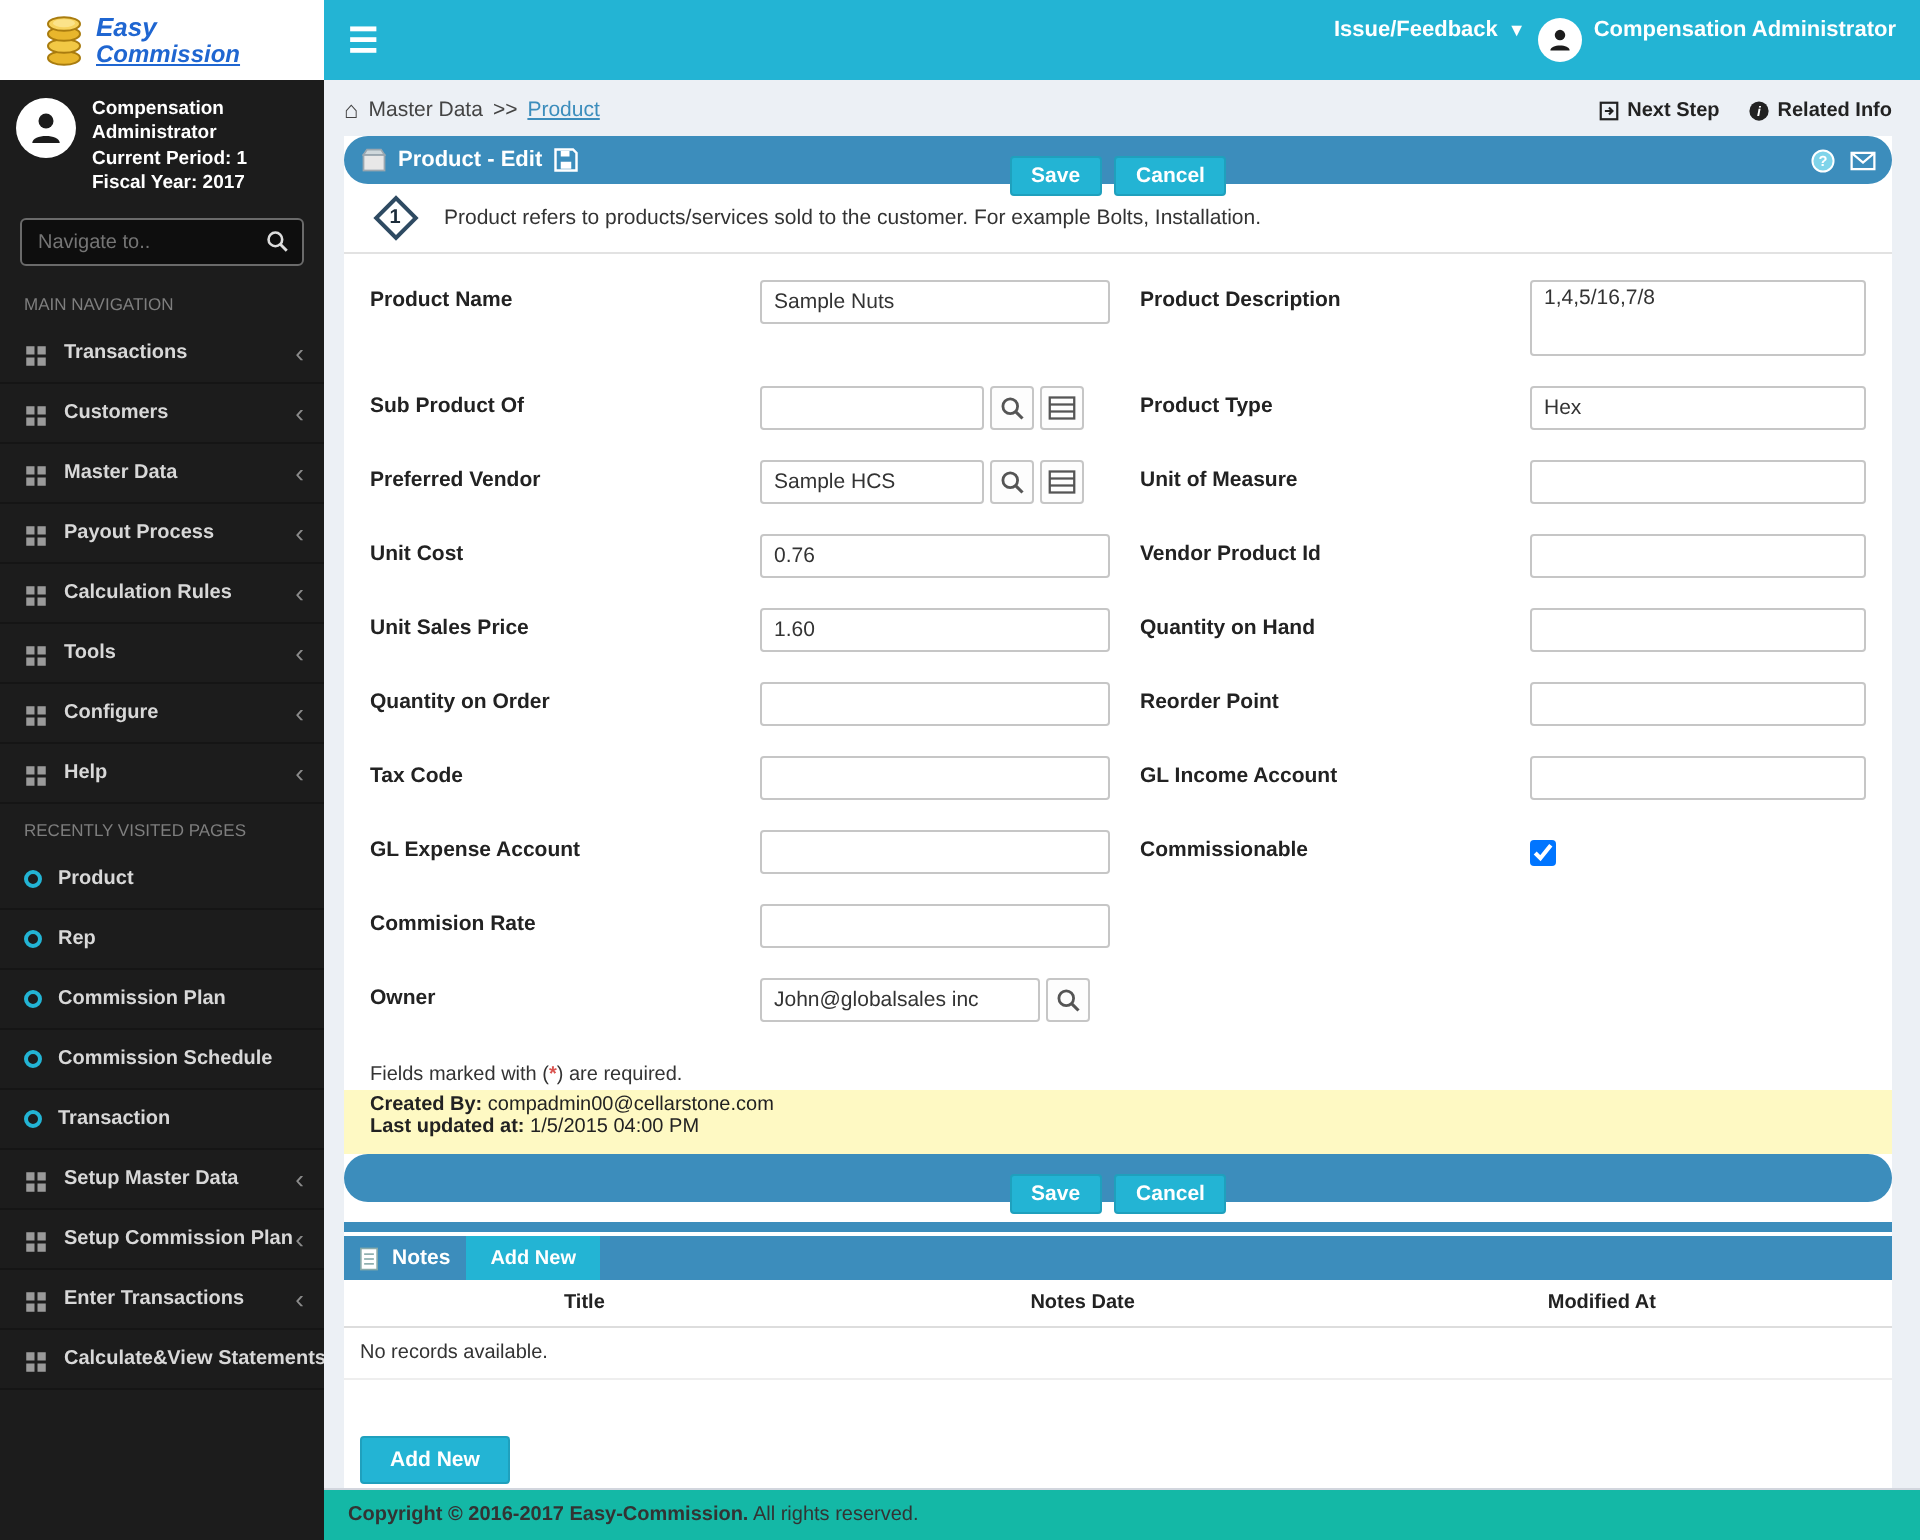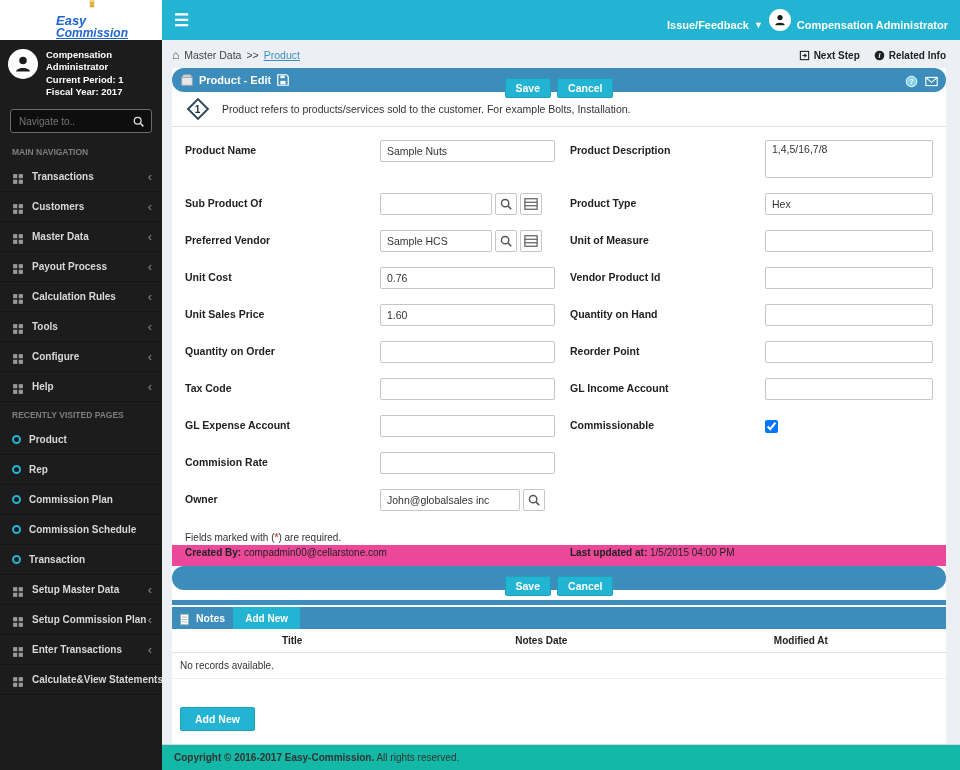--- a/index.html
+++ b/index.html
@@ -1,42 +1,42 @@
 <!DOCTYPE html>
 <html><head>
 <meta charset="utf-8">
 <style>
   *{margin:0;padding:0;box-sizing:border-box;}
   html,body{width:960px;height:770px;overflow:hidden;font-family:"Liberation Sans",sans-serif;background:#ecf0f5;}
 
   
   .topbar{position:fixed;top:0;left:0;width:960px;height:40px;display:flex;z-index:20;}
-  .logo-area{width:162px;height:40px;background:#fff;display:flex;align-items:center;padding-left:22px;gap:6px;flex-direction:column;}
+  .logo-area{width:162px;height:40px;background:#fff;display:flex;align-items:center;padding-left:22px;gap:6px;}
   .logo-text{color:#1f66d1;font-weight:bold;font-style:italic;line-height:1.05;}
   .logo-line1{font-size:13px;}
   .logo-line2{font-size:12px;text-decoration:underline;}
   .topbar-main{flex:1;background:#23b4d4;display:flex;align-items:center;color:#fff;padding:0 12px;}
   .hamburger{font-size:17px;font-weight:bold;cursor:pointer;line-height:1;}
-  .topbar-right{margin-left:auto;display:flex;align-items:flex-end;gap:6px;}
+  .topbar-right{margin-left:auto;display:flex;align-items:flex-start;gap:6px;}
   .issue-feedback{font-size:11px;font-weight:bold;display:flex;gap:5px;align-items:center;cursor:pointer;}
   .caret{font-size:9px;}
   .avatar{width:22px;height:22px;border-radius:50%;background:#fff;color:#1c1c1c;display:flex;align-items:center;justify-content:center;flex:none;}
   .avatar .icon{width:14px;height:14px;display:block;}
   .user-name{font-size:11px;font-weight:bold;}
 
   
   .sidebar{position:fixed;top:40px;left:0;width:162px;height:730px;background:#1c1c1c;overflow:hidden;z-index:10;}
   .profile{display:flex;padding:9px 8px 7px;gap:8px;align-items:flex-start;}
   .profile .avatar{width:30px;height:30px;}
   .profile .avatar .icon{width:20px;height:20px;}
   .profile-text{color:#fff;font-size:9.5px;font-weight:bold;line-height:1.3;}
   .nav-search{margin:4px 10px 6px;position:relative;}
   .nav-search input{width:100%;height:24px;background:#0e0e0e;border:1px solid #6a6a6a;border-radius:3px;color:#aaa;font-size:10px;padding:0 26px 0 8px;font-family:inherit;}
   .nav-search .icon{position:absolute;right:7px;top:5px;width:13px;height:13px;color:#ddd;}
-  .section-label{color:#7e7e7e;font-size:8.5px;font-weight:bold;padding:8px 12px 5px;}
+  .section-label{color:#7e7e7e;font-size:8.5px;font-weight:normal;padding:8px 12px 5px;}
   .nav-item{display:flex;align-items:center;height:30px;padding:0 10px 0 12px;color:#d8d8d8;cursor:pointer;border-bottom:1px solid #151515;}
   .nav-item .icon{width:12px;height:12px;color:#9a9a9a;margin-right:8px;flex:none;display:block;}
   .nav-label{font-size:10px;font-weight:bold;white-space:nowrap;}
   .chevron{margin-left:auto;color:#8a8a8a;font-size:13px;line-height:1;}
   .recent-dot{width:9px;height:9px;border:2px solid #23b4d4;border-radius:50%;margin-right:8px;flex:none;}
 
   
   .main{position:fixed;top:40px;left:162px;width:798px;height:730px;background:#ecf0f5;overflow:hidden;}
   .breadcrumb-row{display:flex;align-items:center;padding:8px 14px 6px 10px;font-size:10.5px;color:#444;gap:5px;}
   .home-icon{font-size:12px;}
@@ -70,21 +70,21 @@
   .f-field.right .text-input{width:168px;}
   .text-input.with-icons2{width:112px;}
   .text-input.with-icons1{width:140px;}
   .icon-btn{width:22px;height:22px;border:1px solid #c6c6c6;background:#fdfdfd;border-radius:2px;cursor:pointer;color:#555;display:flex;align-items:center;justify-content:center;padding:3px;}
   .icon-btn svg{width:100%;height:100%;display:block;}
   .textarea-input{width:168px;height:38px;border:1px solid #c6c6c6;border-radius:2px;font-size:10.5px;padding:2px 6px;resize:none;font-family:inherit;color:#333;}
   .checkbox{margin-top:5px;}
 
   .required-note{font-size:10px;color:#333;padding:4px 0 2px 13px;background:#fff;}
   .star{color:#d9534f;font-weight:bold;}
-  .meta-row{display:flex;font-size:10px;color:#222;padding:2px 0 8px 13px;background:#ec4899;}
+  .meta-row{display:flex;font-size:10px;color:#222;padding:2px 0 8px 13px;background:#fef9c3;flex-direction:column;}
   .meta-left{width:385px;}
   .meta-label{font-weight:bold;}
 
   .notes-strip{height:5px;background:#3c8dbc;margin-top:10px;}
   .notes-bar{background:#3c8dbc;height:22px;display:flex;align-items:center;margin-top:2px;padding:0 0 0 6px;color:#fff;}
   .notes-bar .icon{width:13px;height:13px;display:block;}
   .notes-title{font-size:10.5px;font-weight:bold;margin:0 8px 0 5px;}
   .notes-add{background:#23b4d4;height:22px;display:flex;align-items:center;padding:0 12px;font-size:10px;font-weight:bold;color:#fff;border:none;cursor:pointer;font-family:inherit;}
   .thead{display:grid;grid-template-columns:30% 32% 38%;border-bottom:1px solid #ddd;padding:6px 0;background:#fff;gap:37px;}
   .th{font-size:10px;font-weight:bold;color:#222;}

